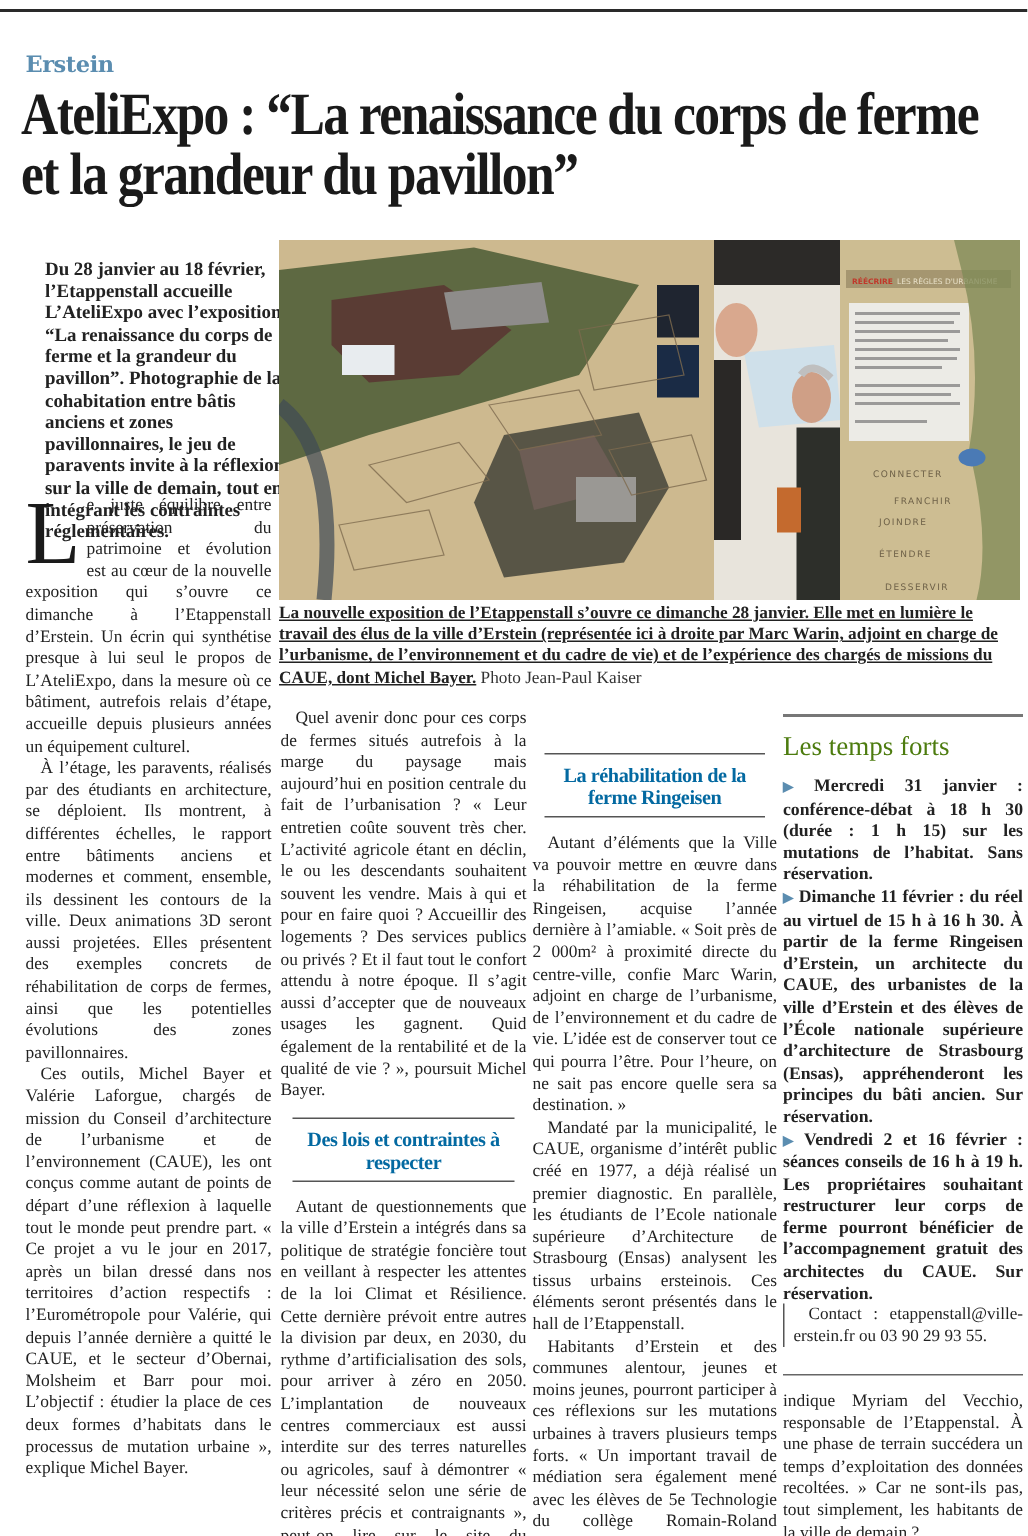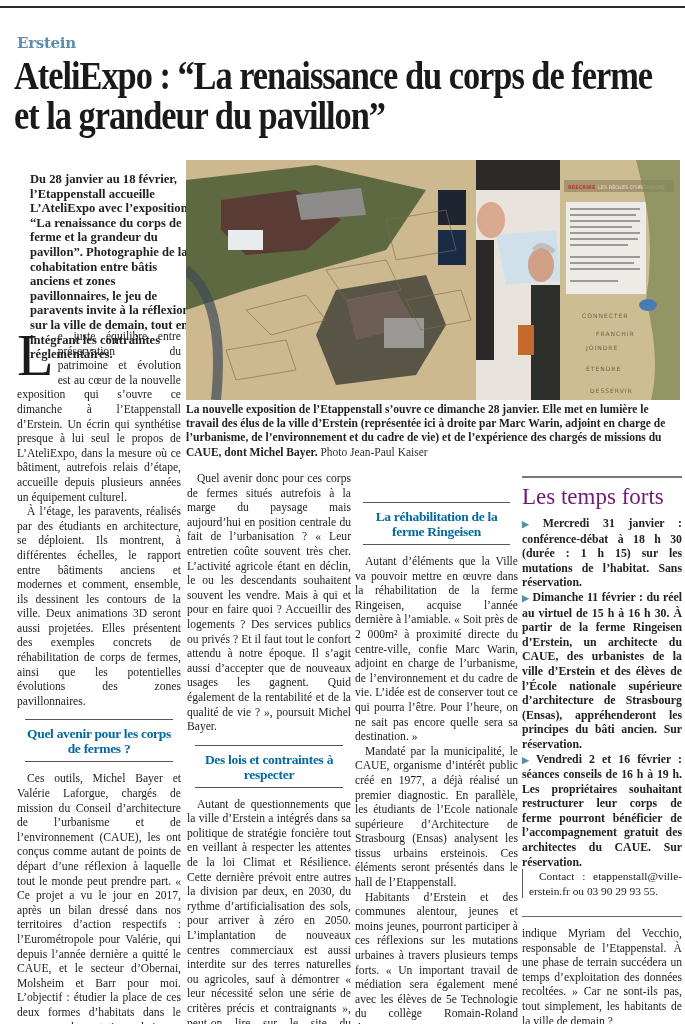--- a/index.html
+++ b/index.html
@@ -3,32 +3,32 @@
 <meta charset="utf-8">
 <style>
   html, body { margin:0; padding:0; background:#fff; }
   body { width:685px; height:1024px; position:relative; overflow:hidden; color:#1d1d1d; font-family:"DejaVu Serif", serif; }
   .top-rule { position:absolute; left:0; top:6px; width:685px; height:2px; background:#2a2a2a; }
   .kicker { position:absolute; left:17px; top:34px; font-family:"DejaVu Serif", serif; font-weight:bold; font-size:15px; color:#5b8db0; letter-spacing:-0.3px; }
   .headline { position:absolute; left:14px; top:56px; width:660px; font-family:"Liberation Serif", serif; font-weight:bold; font-size:40px; line-height:40px; letter-spacing:-1.2px; color:#1a1a1a; margin:0; transform:scaleX(0.86); transform-origin:left top; width:770px; }
   .lead { position:absolute; left:17px; top:159px; width:162px; font-family:"Liberation Serif", serif; font-weight:bold; font-size:12.6px; line-height:14.6px; color:#222; margin:13px; }
   .photo { position:absolute; left:186px; top:160px; width:494px; height:240px; overflow:hidden; background:#c9b68f; }
   .caption { position:absolute; left:186px; top:402px; width:494px; font-family:"Liberation Serif", serif; font-size:11.5px; line-height:14.2px; color:#222; margin:0; }
-  .caption b { font-weight:bold; }
+  .caption b { font-weight:bold;text-decoration:underline; }
   .caption .credit { font-weight:normal; color:#333;text-align:right; }
   .col { position:absolute; font-family:"Liberation Serif", serif; font-size:11.6px; line-height:14.6px; color:#222; text-align:justify; }
   .col p { margin:0; text-indent:10px; }
   .col p.noind { text-indent:0; }
   .col1 { left:17px; top:330px; width:164px; }
   .col2 { left:187px; top:472px; width:164px; }
   .col3 { left:355px; top:472px; width:163px; }
   .col4 { left:522px; top:476px; width:160px; }
   .dropcap { float:left; font-family:"Liberation Serif", serif; font-size:60px; line-height:46px; margin:2px 4px 0 0; font-weight:normal; color:#1a1a1a; }
   .subhead { border-top:1px solid #555; border-bottom:1px solid #555; text-align:center; font-family:"Liberation Serif", serif; font-weight:bold; font-size:13.5px; line-height:15px; padding:6px 0 5px; margin:10px 8px 10px; letter-spacing:-0.3px; color:#0369a1; }
-  .box-title { font-family:"Liberation Serif", serif; font-size:23px; line-height:26px; color:#701a75; border-top:2px solid #777; padding-top:6px; margin-bottom:6px; }
+  .box-title { font-family:"Liberation Serif", serif; font-size:18px; line-height:26px; color:#4d7c0f; border-top:2px solid #777; padding-top:6px; margin-bottom:6px; }
   .event { margin:0; font-weight:bold; font-size:11.8px; line-height:14.6px; text-indent:0 !important; }
   .event .date { font-weight:bold; }
   .tri { color:#5b8db0; font-size:9px; margin-right:3px; }
   .contact { border-left:1px solid #555; padding-left:6px; margin:4px 0 0 0; font-size:11.4px; line-height:14.4px; text-indent:0; }
   .rule4 { border-top:1px solid #666; margin:18px 0 10px; }
 </style>
 </head>
 <body>
 
 <div class="top-rule"></div>
@@ -94,21 +94,20 @@
       <text x="404" y="233">DESSERVIR</text>
     </g>
   </svg>
 </div>
 
 <p class="caption"><b>La nouvelle exposition de l’Etappenstall s’ouvre ce dimanche 28 janvier. Elle met en lumière le travail des élus de la ville d’Erstein (représentée ici à droite par Marc Warin, adjoint en charge de l’urbanisme, de l’environnement et du cadre de vie) et de l’expérience des chargés de missions du CAUE, dont Michel Bayer.</b> <span class="credit">Photo Jean-Paul Kaiser</span></p>
 
 <div class="col col1">
   <p class="noind"><span class="dropcap">L</span><span>e juste équilibre entre préservation du patrimoine et évolution est au cœur de la nouvelle exposition qui s’ouvre ce dimanche à l’Etappenstall d’Erstein. Un écrin qui synthétise presque à lui seul le propos de L’AteliExpo, dans la mesure où ce bâtiment, autrefois relais d’étape, accueille depuis plusieurs années un équipement culturel.</span></p>
   <p>À l’étage, les paravents, réalisés par des étudiants en architecture, se déploient. Ils montrent, à différentes échelles, le rapport entre bâtiments anciens et modernes et comment, ensemble, ils dessinent les contours de la ville. Deux animations 3D seront aussi projetées. Elles présentent des exemples concrets de réhabilitation de corps de fermes, ainsi que les potentielles évolutions des zones pavillonnaires.</p>
-  <div class="subhead">Quel avenir pour les corps de fermes ?</div>
   <p>Ces outils, Michel Bayer et Valérie Laforgue, chargés de mission du Conseil d’architecture de l’urbanisme et de l’environnement (CAUE), les ont conçus comme autant de points de départ d’une réflexion à laquelle tout le monde peut prendre part. « Ce projet a vu le jour en 2017, après un bilan dressé dans nos territoires d’action respectifs : l’Eurométropole pour Valérie, qui depuis l’année dernière a quitté le CAUE, et le secteur d’Obernai, Molsheim et Barr pour moi. L’objectif : étudier la place de ces deux formes d’habitats dans le processus de mutation urbaine », explique Michel Bayer.</p>
 </div>
 
 <div class="col col2">
   <p>Quel avenir donc pour ces corps de fermes situés autrefois à la marge du paysage mais aujourd’hui en position centrale du fait de l’urbanisation ? « Leur entretien coûte souvent très cher. L’activité agricole étant en déclin, le ou les descendants souhaitent souvent les vendre. Mais à qui et pour en faire quoi ? Accueillir des logements ? Des services publics ou privés ? Et il faut tout le confort attendu à notre époque. Il s’agit aussi d’accepter que de nouveaux usages les gagnent. Quid également de la rentabilité et de la qualité de vie ? », poursuit Michel Bayer.</p>
   <div class="subhead">Des lois et contraintes à respecter</div>
   <p>Autant de questionnements que la ville d’Erstein a intégrés dans sa politique de stratégie foncière tout en veillant à respecter les attentes de la loi Climat et Résilience. Cette dernière prévoit entre autres la division par deux, en 2030, du rythme d’artificialisation des sols, pour arriver à zéro en 2050. L’implantation de nouveaux centres commerciaux est aussi interdite sur des terres naturelles ou agricoles, sauf à démontrer « leur nécessité selon une série de critères précis et contraignants », peut-on lire sur le site du gouvernement. À cela s’ajoute la loi SRU de 2000 qui vise à densifier de manière raisonnée les espaces déjà construits pour éviter l’étalement urbain.</p>
 </div>
 
 <div class="col col3">

